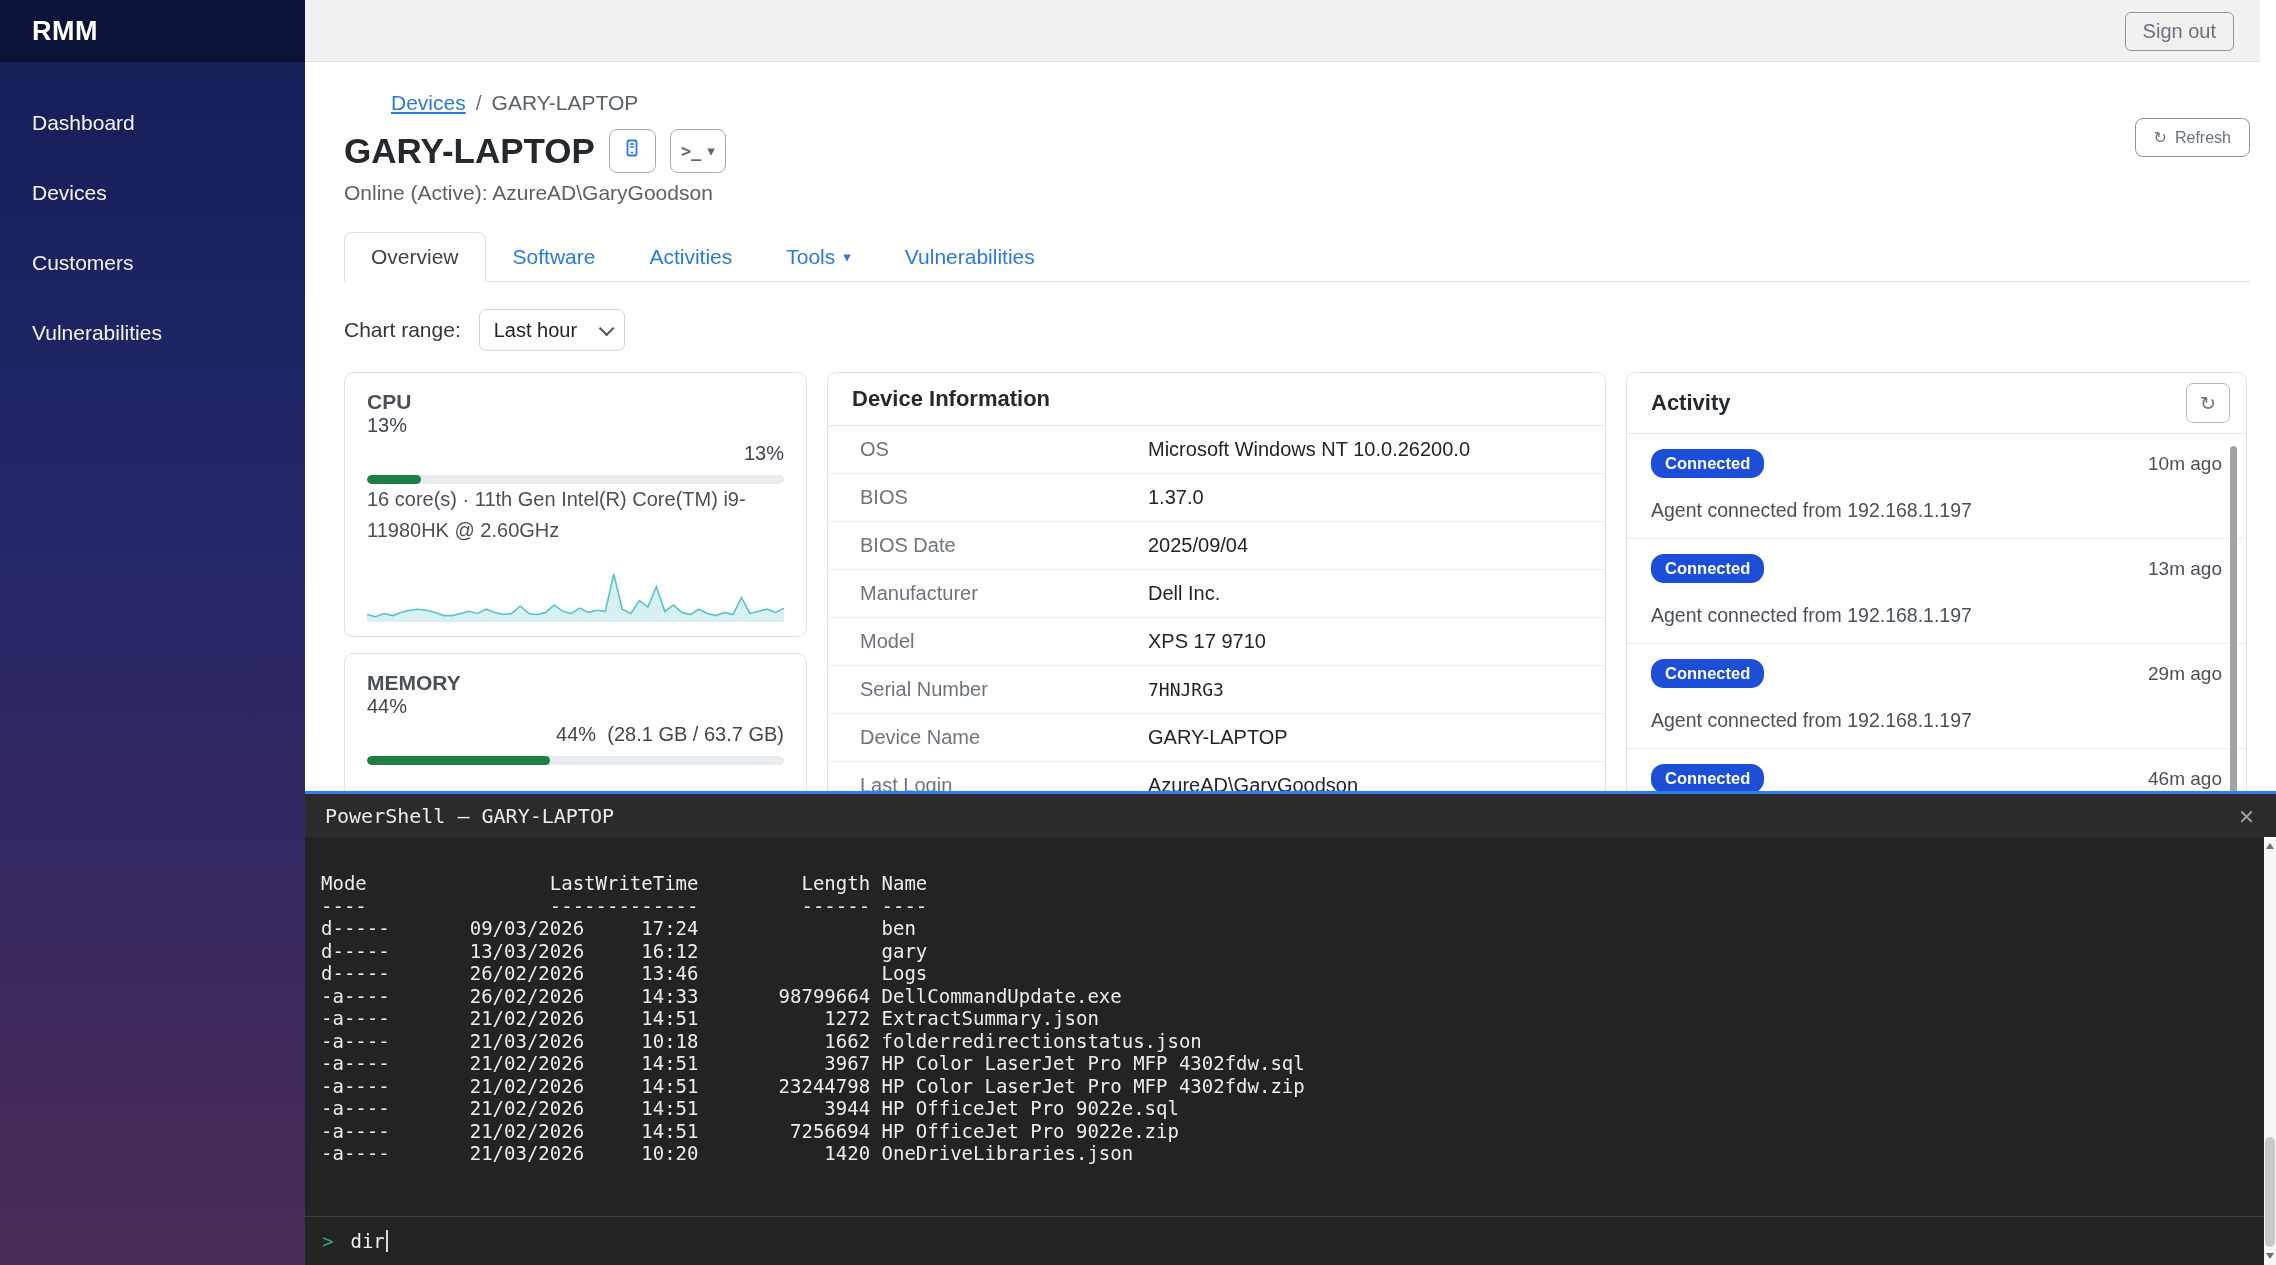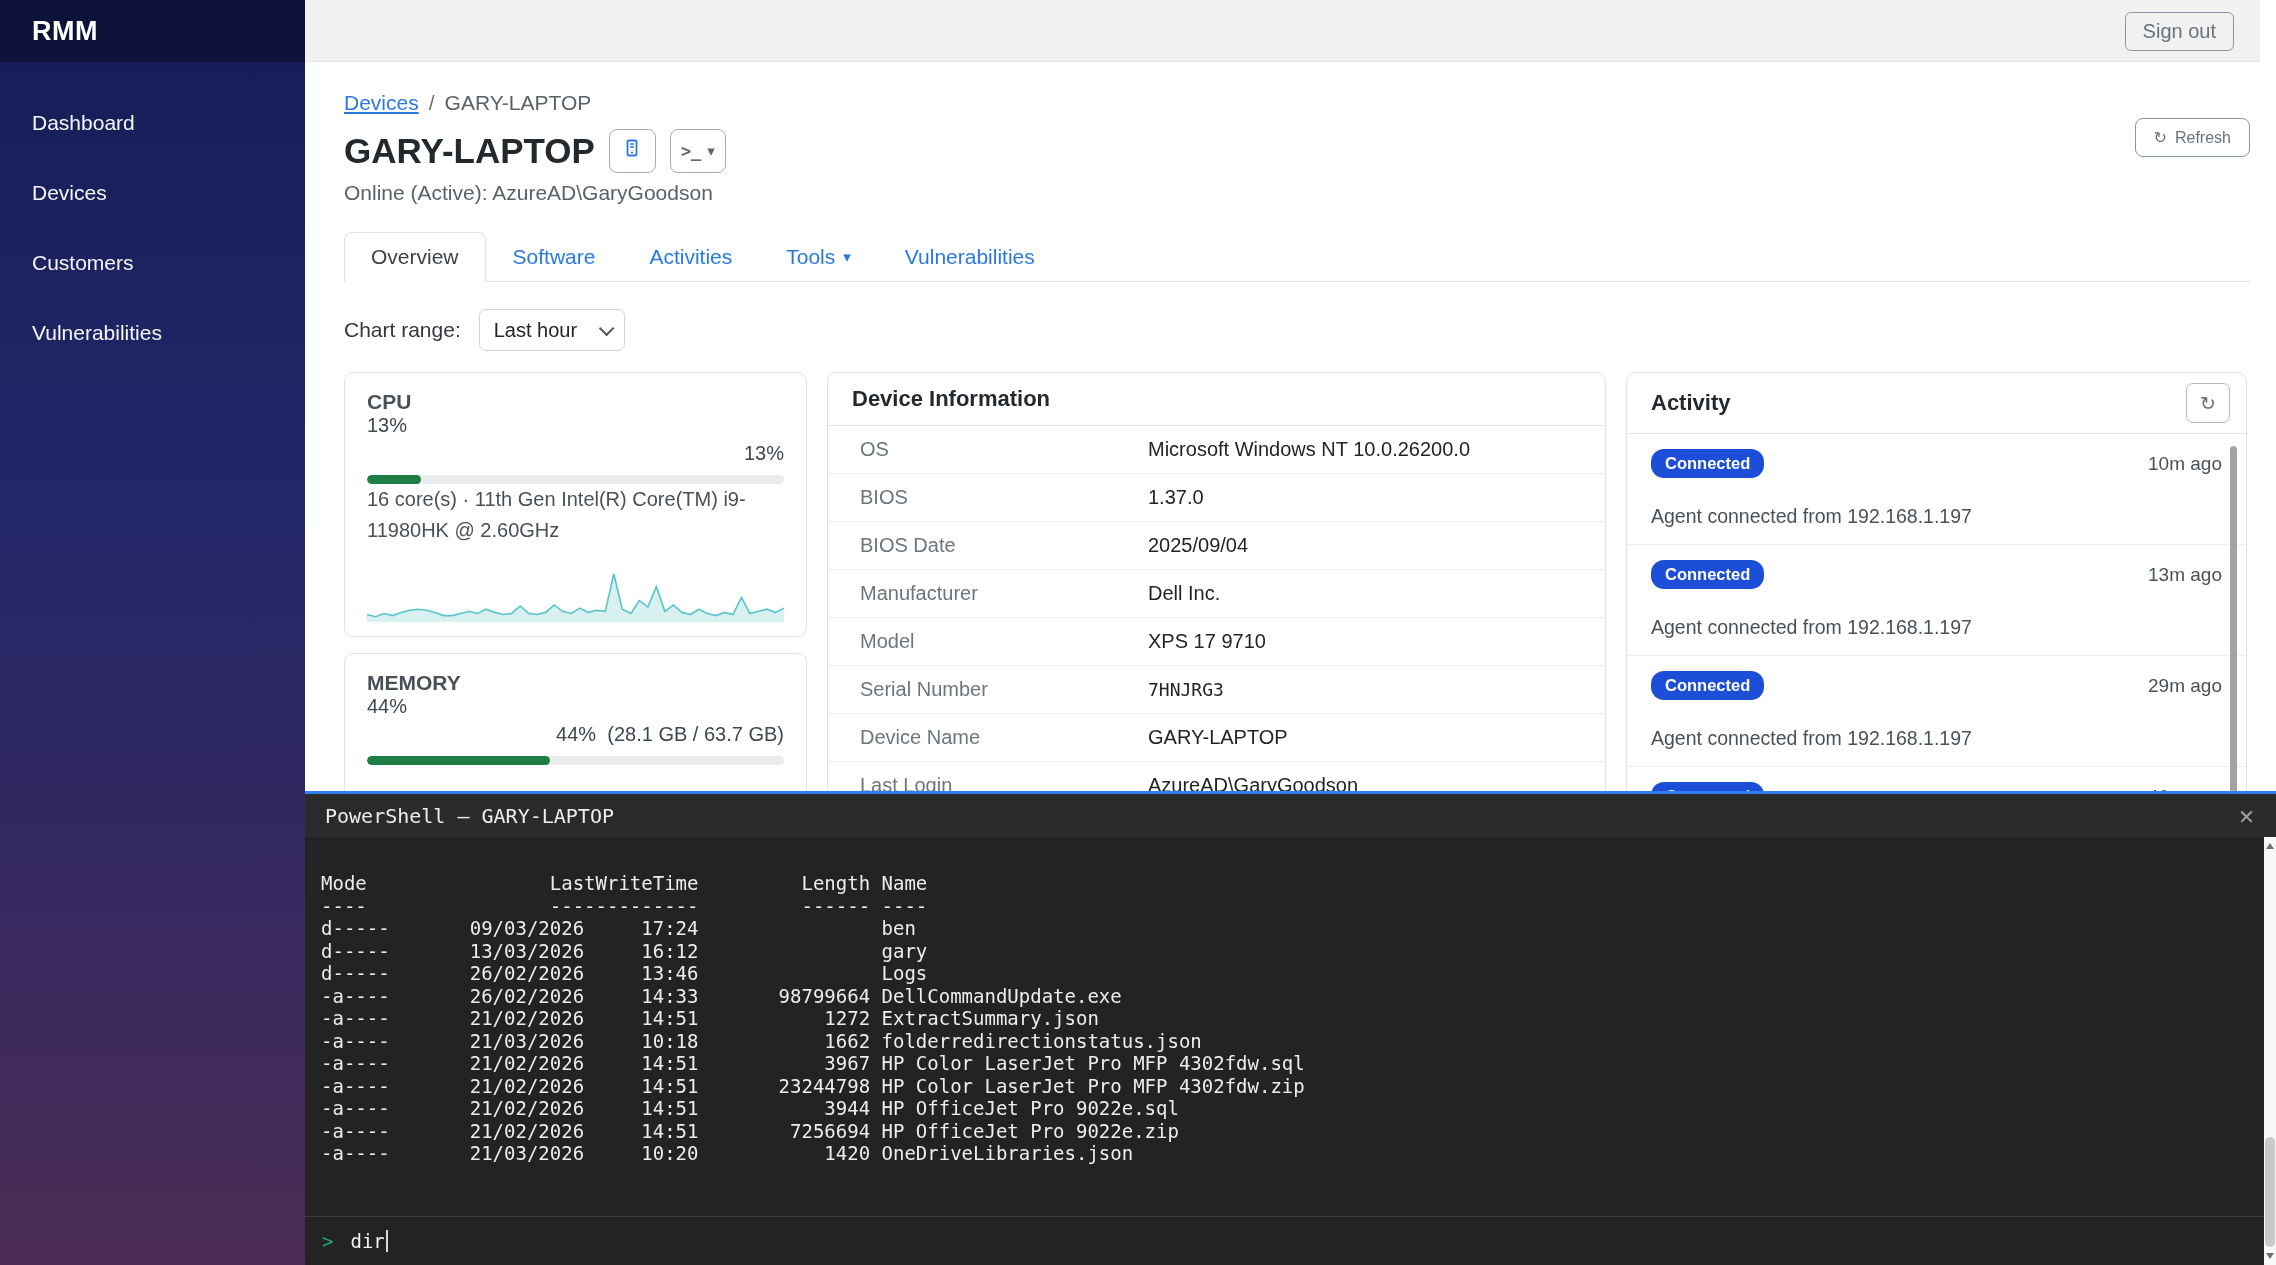--- a/index.html
+++ b/index.html
@@ -17,21 +17,21 @@
 
   
   .topbar { position:absolute; left:305px; top:0; right:16px; height:62px; background:#f1f1f2;
     border-bottom:1px solid #e2e3e5; }
   .signout-btn { position:absolute; right:26px; top:12px; border:1px solid #8f959d; border-radius:6px;
     background:transparent; color:#68717c; font-size:20px; padding:7px 17px; cursor:pointer; font-family:inherit; }
 
   
   .content { position:absolute; left:305px; top:63px; right:0; bottom:0; background:#fff;
     padding:28px 26px 0 39px; }
-  .breadcrumb { font-size:21px; color:#5a6268; }
+  .breadcrumb { font-size:21px; color:#5a6268;margin-left:47px; }
   .breadcrumb a { color:#2a7ade; text-decoration:underline; cursor:pointer; }
   .breadcrumb .sep { margin:0 10px; color:#6b7077; }
   .title-row { margin-top:14px; display:flex; align-items:center; gap:14px; }
   .page-title { font-size:35px; font-weight:600; color:#24292e; }
   .icon-btn { border:1px solid #a6acb4; border-radius:8px; background:#fff; height:44px; min-width:47px;
     display:inline-flex; align-items:center; justify-content:center; cursor:pointer; gap:6px; padding:0 10px; }
   .term-btn-label { font-family:"DejaVu Sans Mono", monospace; font-size:17px; color:#5f6771; font-weight:700; }
   .caret { font-size:15px; color:#5f6771; }
   .status-line { margin-top:8px; font-size:21px; color:#5a6268; }
   .refresh-btn { position:absolute; right:26px; top:55px; border:1px solid #8f959d; border-radius:8px;
@@ -88,21 +88,21 @@
   .activity-head { display:flex; align-items:center; justify-content:space-between; padding:10px 16px 10px 24px;
     border-bottom:1px solid #e3e6e9; }
   .activity-title { font-size:22px; font-weight:700; color:#24292e; }
   .mini-refresh { border:1px solid #b4b9bf; border-radius:7px; background:#fff; width:44px; height:40px;
     font-size:19px; color:#68717c; cursor:pointer; }
   .activity-body { position:relative; }
   .act-item { padding:15px 24px 16px 24px; border-bottom:1px solid #eceef0; }
   .act-top { display:flex; align-items:center; justify-content:space-between; }
   .badge { background:#1d4ed8; color:#fff; font-size:16.5px; font-weight:700; padding:5px 14px; border-radius:13px; }
   .act-time { font-size:19px; color:#495057; }
-  .act-text { margin-top:27px; font-size:19.5px; color:#495057; }
+  .act-text { margin-top:21px; font-size:19.5px; color:#495057; }
   .act-scroll-thumb { position:absolute; right:9px; top:12px; width:7px; height:350px; background:#a3a3a3; border-radius:4px; }
 
   
   .terminal { position:absolute; left:305px; top:791px; right:0; bottom:0; background:#232323;
     border-top:3px solid #2e7ff0; z-index:40; font-family:"DejaVu Sans Mono", monospace; }
   .term-header { height:43px; background:#2b2b2b; display:flex; align-items:center; padding:0 22px 0 20px;
     color:#ededed; font-size:20px; }
   .term-close { margin-left:auto; color:#a0a0a0; font-size:25px; cursor:pointer; line-height:1; }
   .term-body { padding:35px 24px 0 16px; color:#ededed; font-size:19px; line-height:22.5px; }
   .tline { white-space:pre; }

